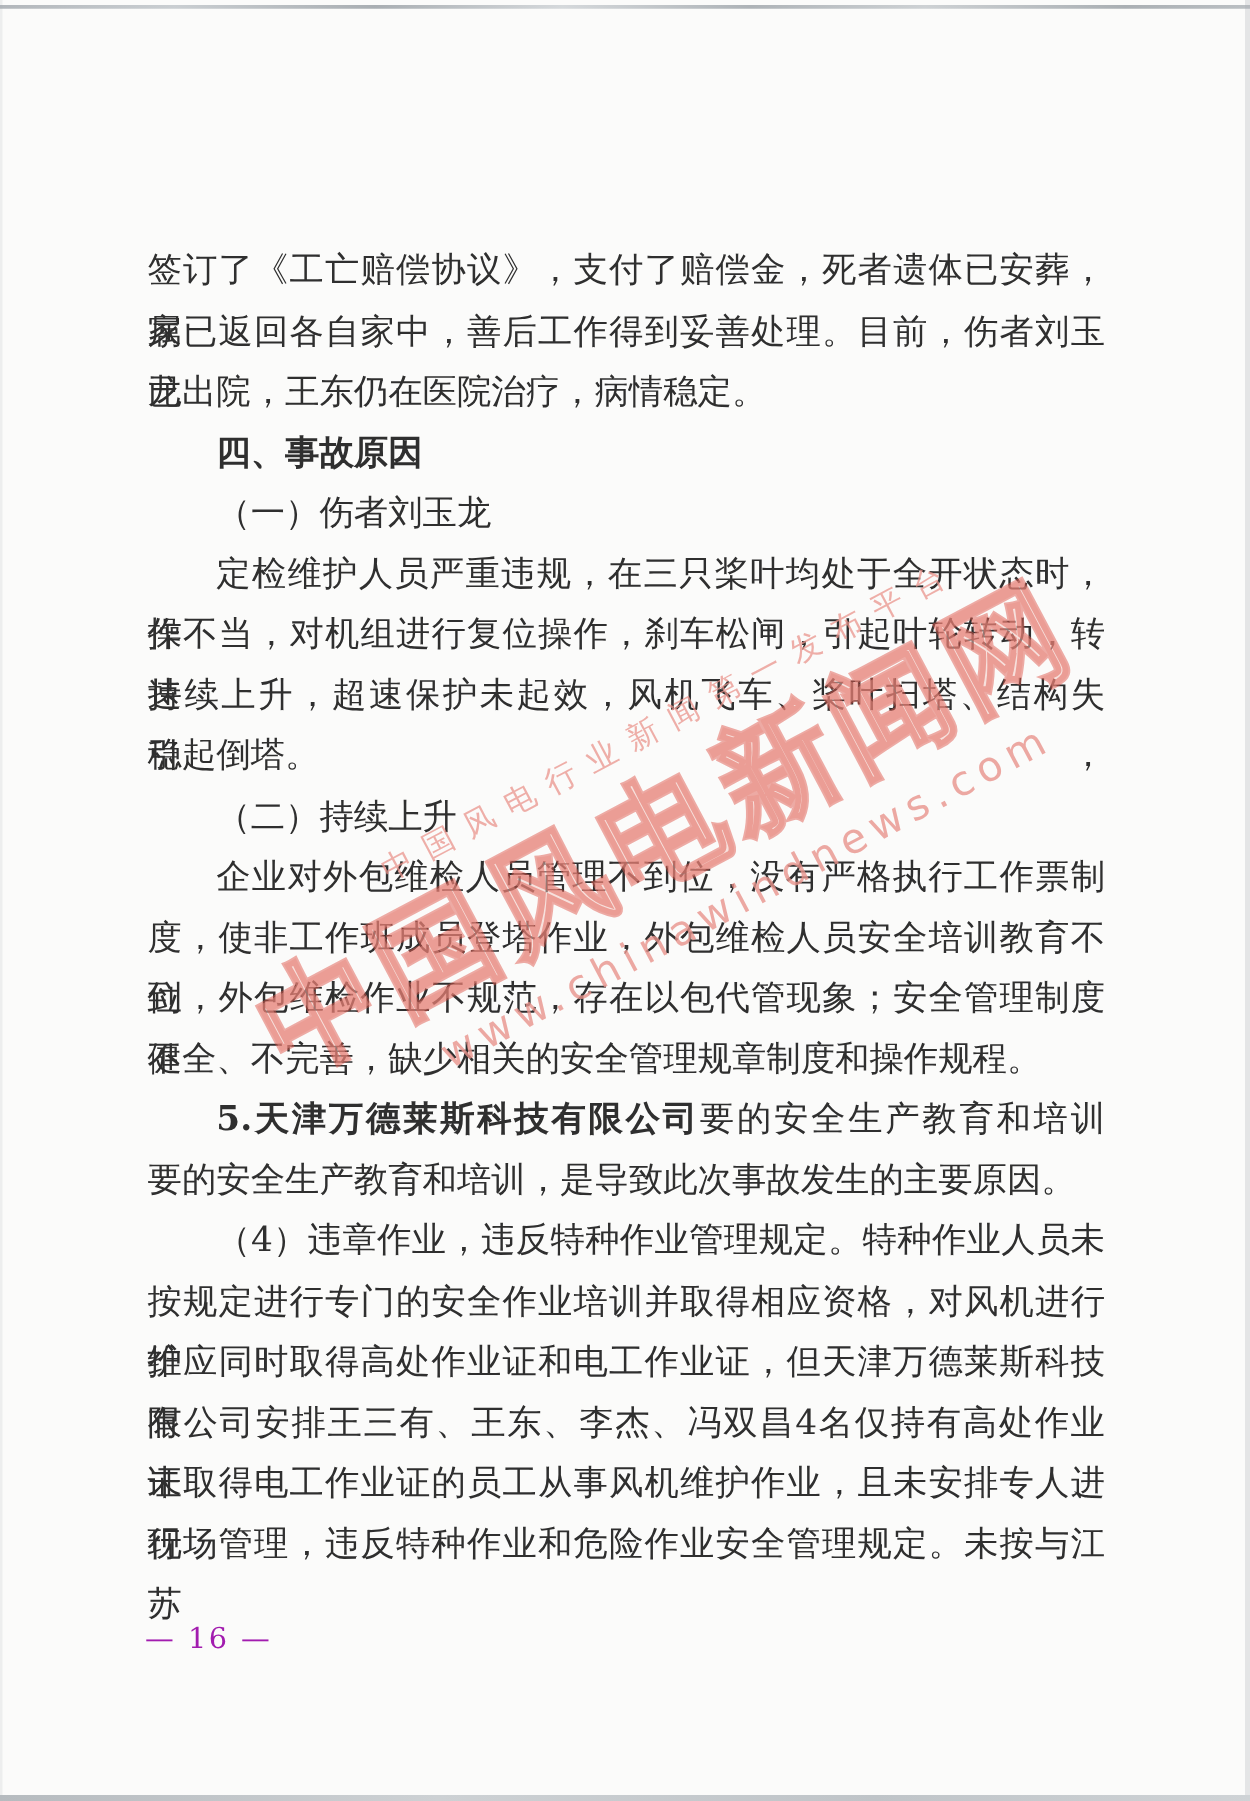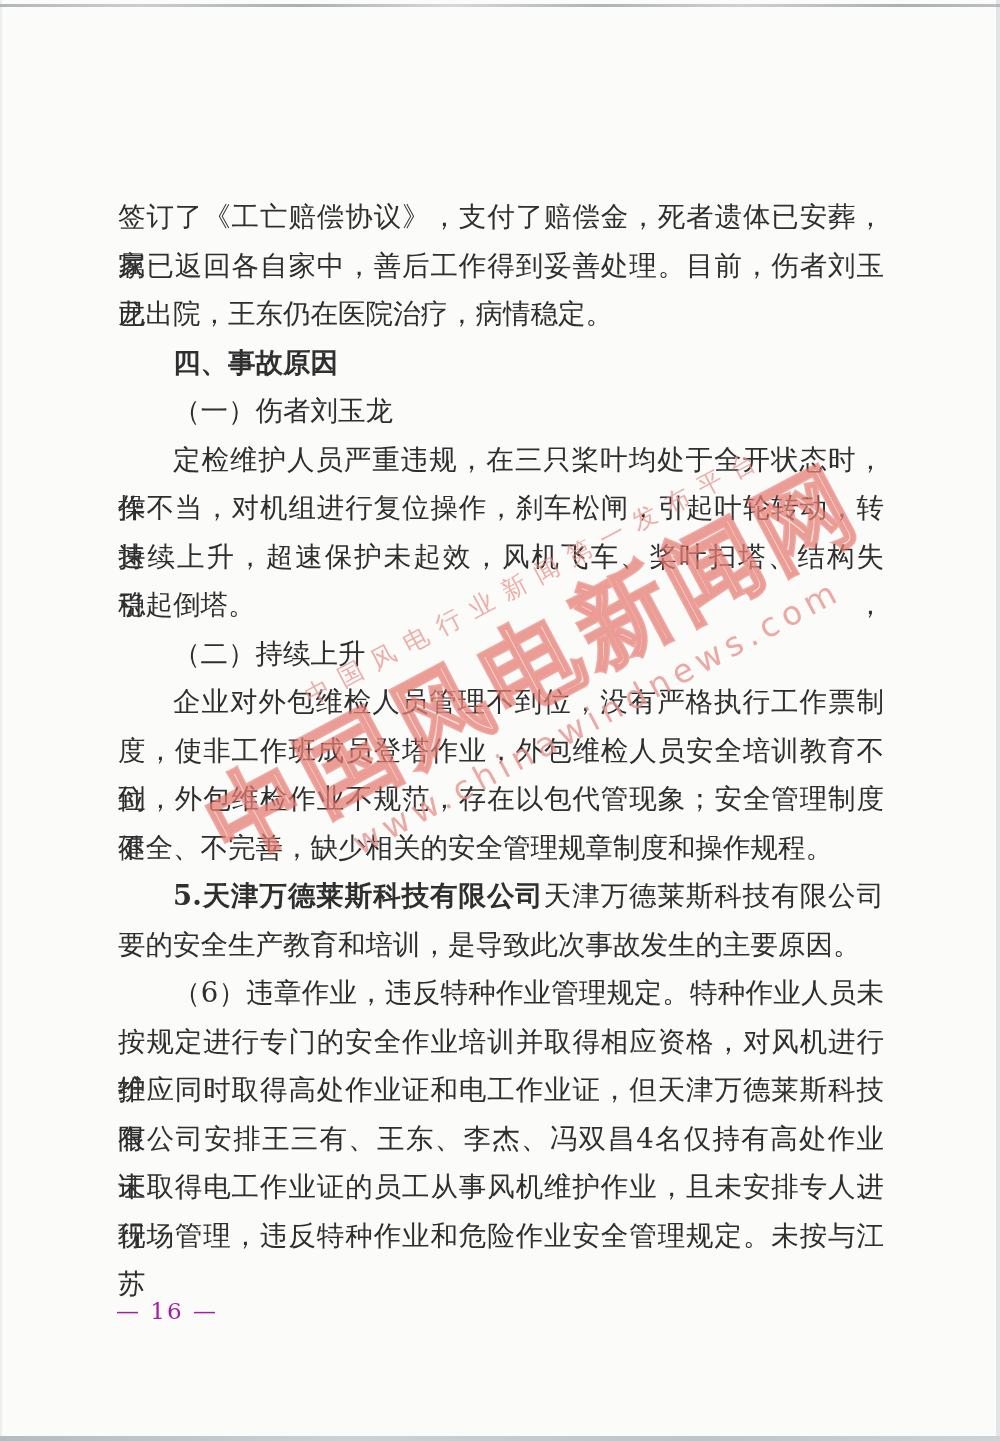--- a/index.html
+++ b/index.html
@@ -108,23 +108,23 @@
       <div class="line indent"><span>（一）伤者刘玉龙</span></div>
       <div class="line indent stretch"><span>定检维护人员严重违规，在三只桨叶均处于全开状态时，操</span></div>
       <div class="line stretch"><span>作不当，对机组进行复位操作，刹车松闸，引起叶轮转动，转速</span></div>
       <div class="line stretch"><span>持续上升，超速保护未起效，风机飞车、桨叶扫塔、结构失稳，</span></div>
       <div class="line"><span>引起倒塔。</span></div>
       <div class="line indent"><span>（二）持续上升</span></div>
       <div class="line indent stretch"><span>企业对外包维检人员管理不到位，没有严格执行工作票制</span></div>
       <div class="line stretch"><span>度，使非工作班成员登塔作业，外包维检人员安全培训教育不到</span></div>
       <div class="line stretch"><span>位，外包维检作业不规范，存在以包代管现象；安全管理制度不</span></div>
       <div class="line"><span>健全、不完善，缺少相关的安全管理规章制度和操作规程。</span></div>
-      <div class="line indent stretch"><span class="bold">5.天津万德莱斯科技有限公司</span><span>天津万德莱斯科技有限公司</span></div>
+      <div class="line indent stretch"><span class="bold">5.天津万德莱斯科技有限公司</span><span>要的安全生产教育和培训</span></div>
       <div class="line"><span>要的安全生产教育和培训，是导致此次事故发生的主要原因。</span></div>
-      <div class="line indent stretch"><span>（6）违章作业，违反特种作业管理规定。特种作业人员未</span></div>
+      <div class="line indent stretch"><span>（4）违章作业，违反特种作业管理规定。特种作业人员未</span></div>
       <div class="line stretch"><span>按规定进行专门的安全作业培训并取得相应资格，对风机进行维</span></div>
       <div class="line stretch"><span>护应同时取得高处作业证和电工作业证，但天津万德莱斯科技有</span></div>
       <div class="line stretch"><span>限公司安排王三有、王东、李杰、冯双昌4名仅持有高处作业证、</span></div>
       <div class="line stretch"><span>未取得电工作业证的员工从事风机维护作业，且未安排专人进行</span></div>
       <div class="line stretch"><span>现场管理，违反特种作业和危险作业安全管理规定。未按与江苏</span></div>
     </div>
 
   <div class="page-number">— 16 —</div>
 
 </div>

